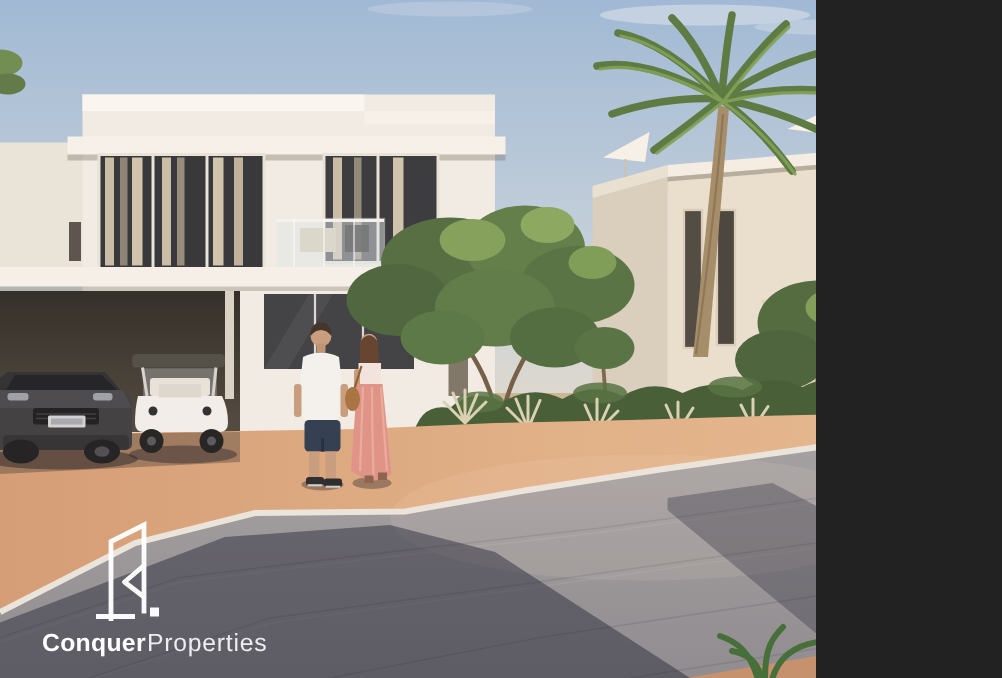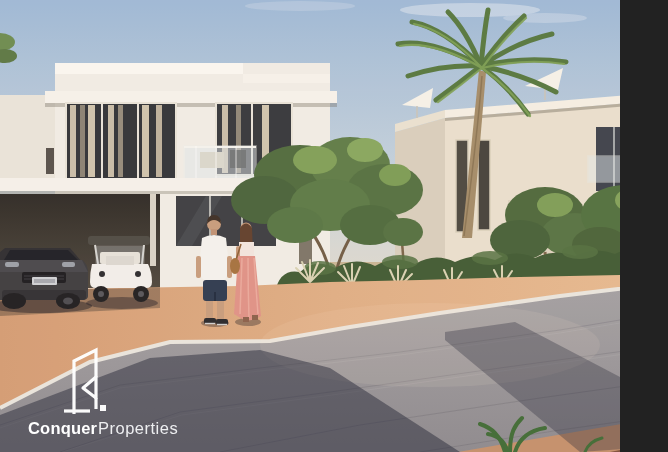--- a/index.html
+++ b/index.html
@@ -1,16 +1,16 @@
 <!DOCTYPE html>
 <html><head>
 <meta charset="utf-8">
 <style>
   html,body{margin:0;padding:0;background:#222;}
-  .stage{position:relative;width:620px;height:452px;overflow:hidden;font-family:"Liberation Sans",sans-serif;}
+  .stage{position:relative;width:544px;height:452px;overflow:hidden;font-family:"Liberation Sans",sans-serif;}
   .stage svg{position:absolute;left:0;top:0;display:block;}
   .brand-text{font-family:"Liberation Sans",sans-serif;font-weight:700;font-size:16.5px;fill:#ffffff;letter-spacing:.2px;}
   .suffix-text{font-family:"Liberation Sans",sans-serif;font-weight:300;font-size:16.5px;fill:#f3f4f6;letter-spacing:.5px;opacity:.96;}
 </style>
 </head>
 <body>
 
 <div class="stage">
 <svg width="668" height="452" viewBox="0 0 668 452">
   <defs>

